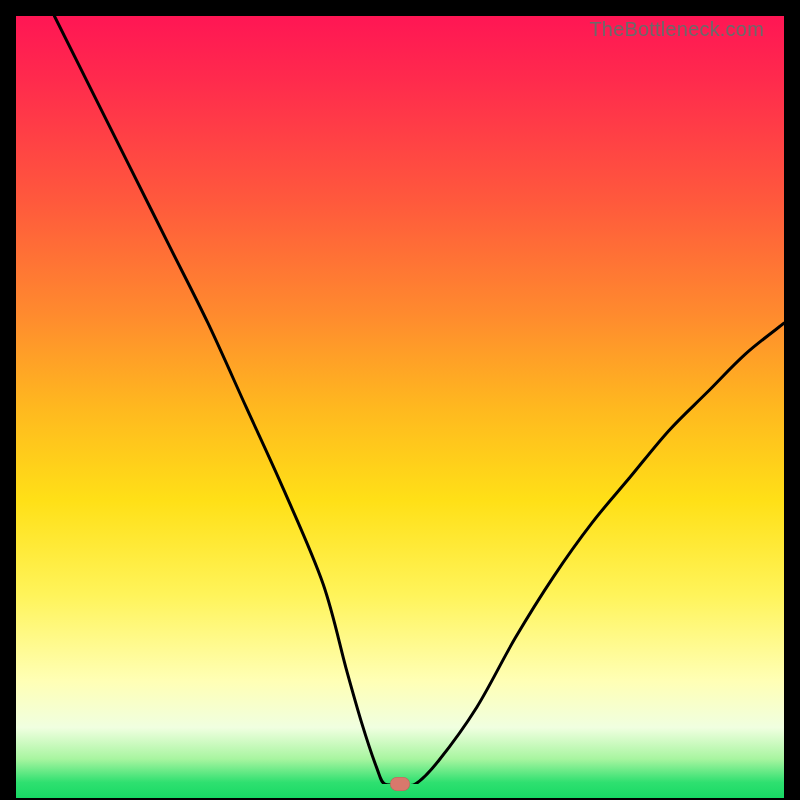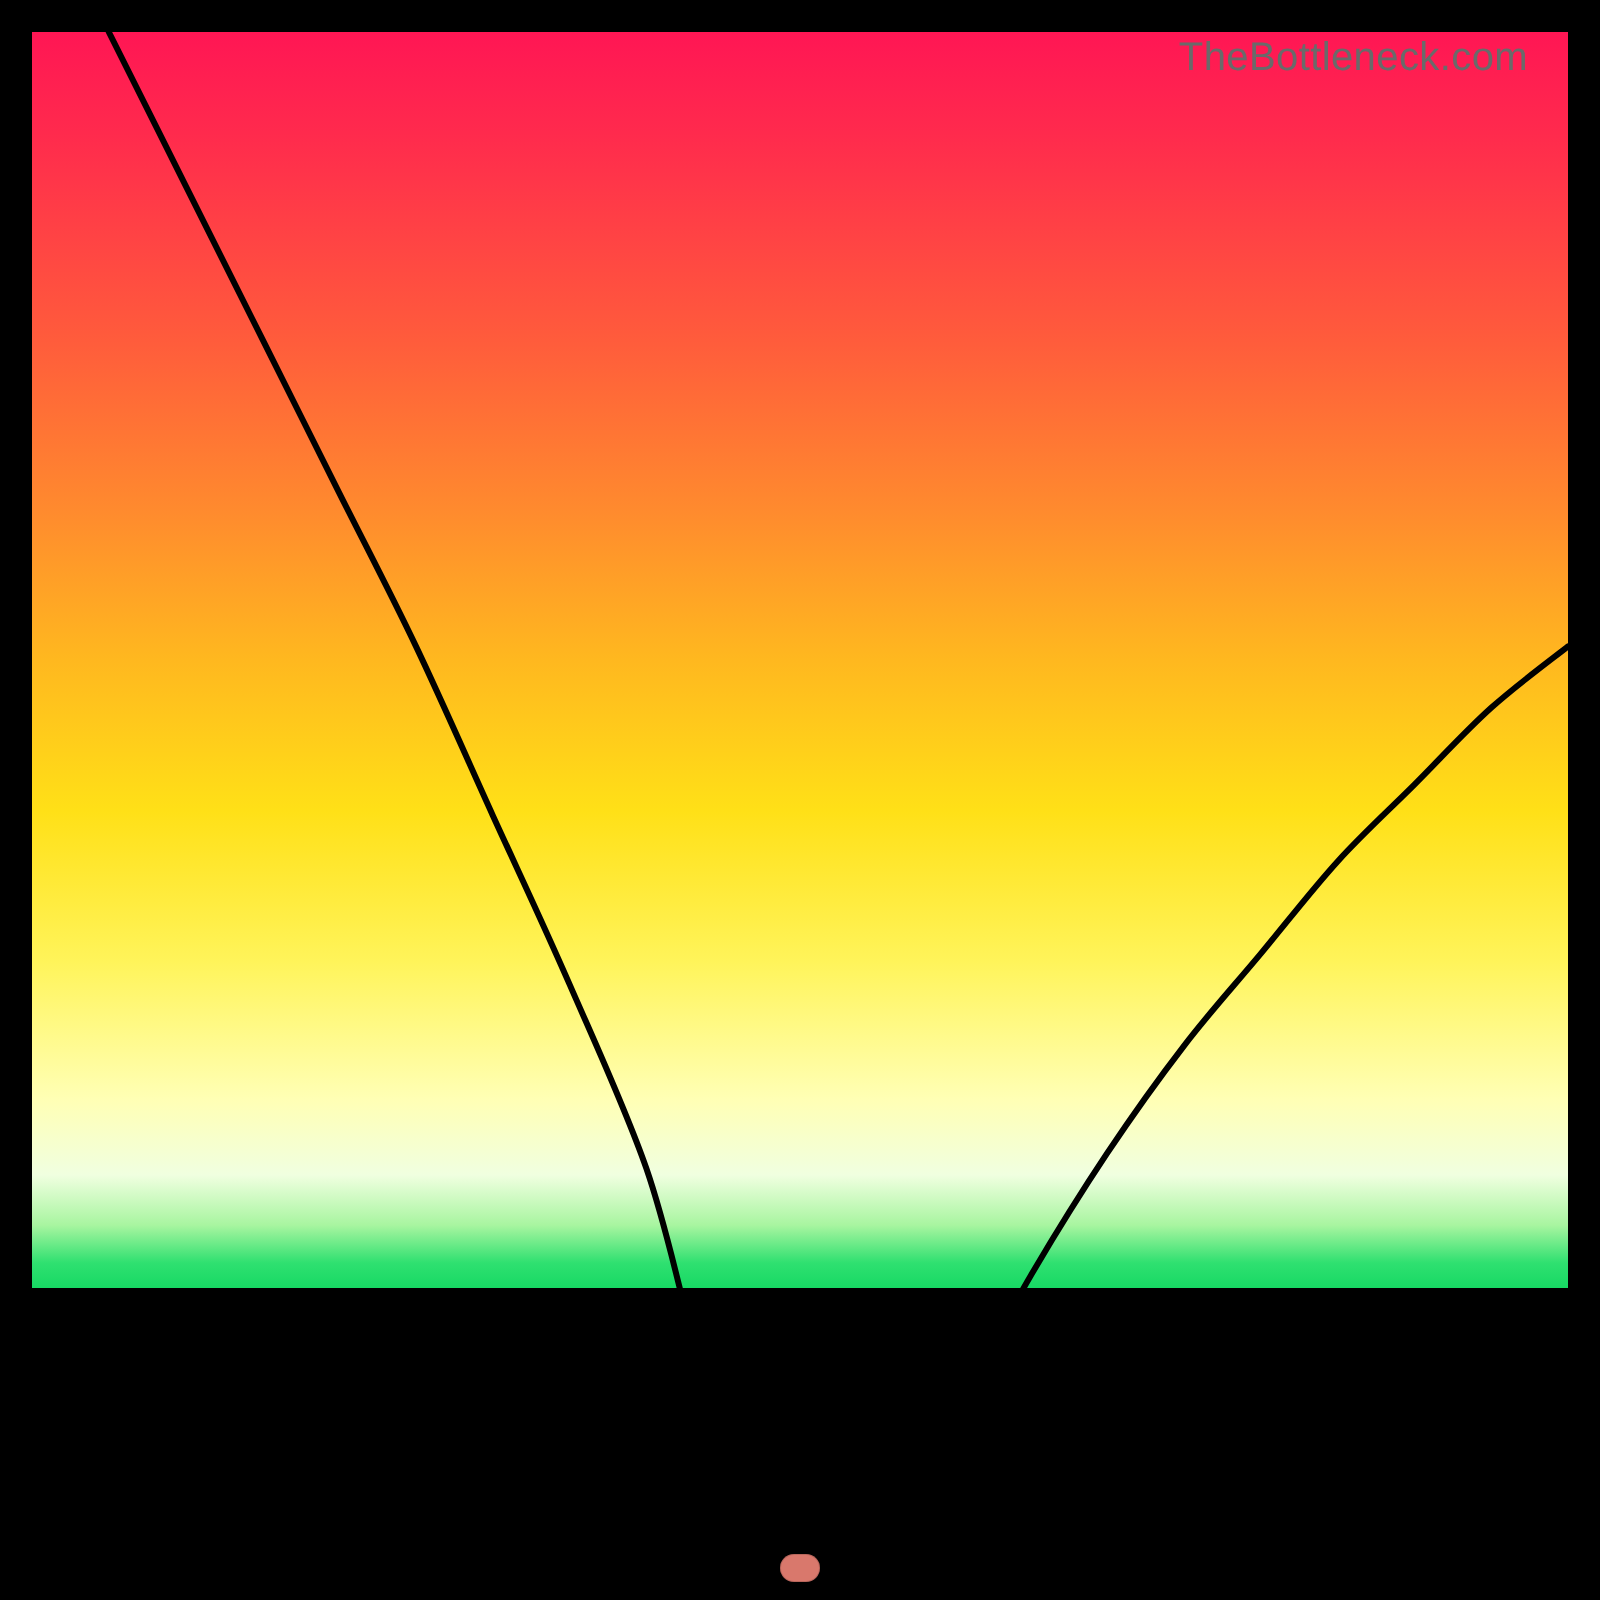--- a/index.html
+++ b/index.html
@@ -16,21 +16,21 @@
     left: 0; top: 0;
     width: 800px;
     height: 800px;
     background: #000;
   }
   .plot {
     position: absolute;
     left: 16px;
     top: 16px;
     width: 768px;
-    height: 628px;
+    height: 782px;
     
     background: linear-gradient(
       to bottom,
       #ff1654 0%,
       #ff2a4d 8%,
       #ff5a3c 24%,
       #ff8a2e 38%,
       #ffb81f 50%,
       #ffe017 62%,
       #fff45a 74%,

